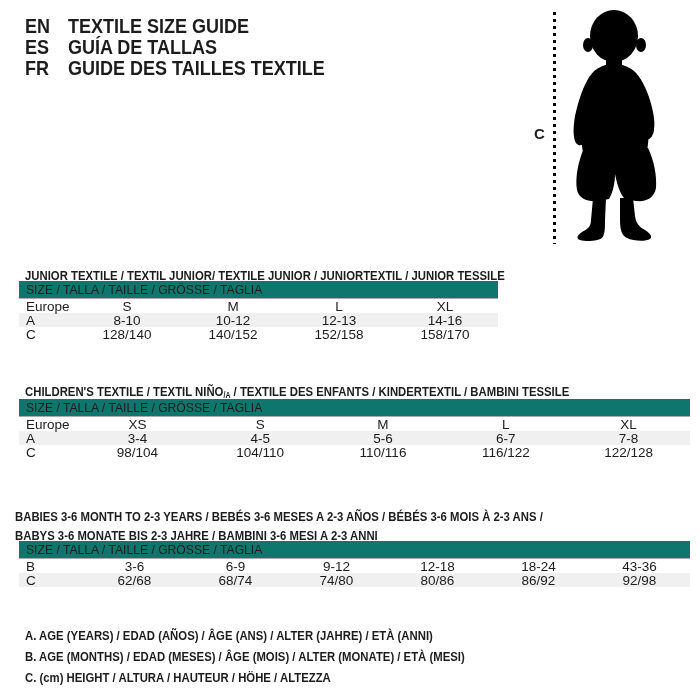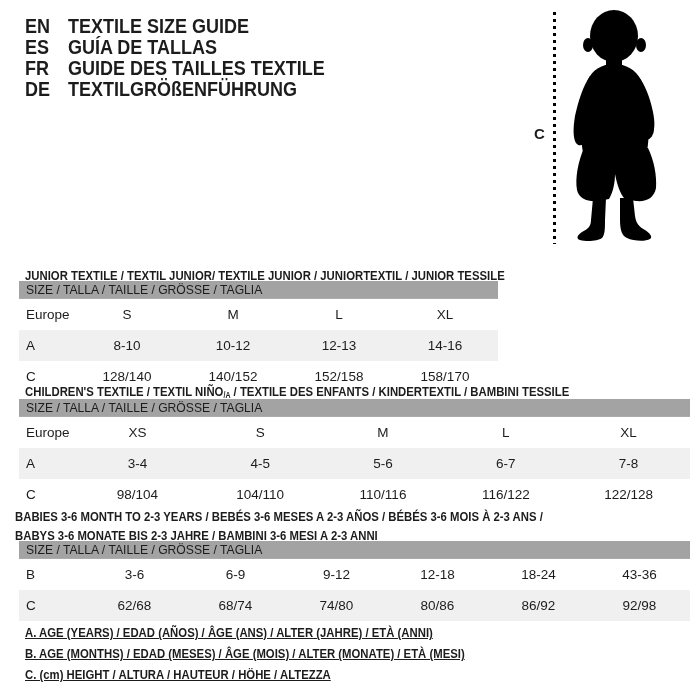--- a/index.html
+++ b/index.html
@@ -22,53 +22,49 @@
     background-image:repeating-linear-gradient(to bottom,#000 0 3px,transparent 3px 7px); }
   .measure-label { left:534px; top:125px; font-weight:700; font-size:15px; }
   .figure-svg { left:562px; top:8px; }
 
   
   .sec-title { font-weight:700; font-size:13.5px; white-space:nowrap;margin-top:16px; }
   .sub { font-size:0.62em; vertical-align:-0.28em; }
 
   
   .tbl { position:absolute; font-size:13.5px; }
-  .tbl-head { height:18px; background:#a3a3a3; border-bottom:1px solid #ababab;
+  .tbl-head { height:18px; background:#0f766e; border-bottom:1px solid #ababab;
               display:flex; align-items:center; padding-left:7px; }
-  .tr { height:31px; display:flex; align-items:center; }
+  .tr { height:14px; display:flex; align-items:center; }
   .tr.shade { background:#f0f0f0; }
   .tl { padding-left:7px; }
   .td { flex:1; text-align:center; }
   .tbl-junior   .tl { width:55px; }
   .tbl-children .tl { width:57px; }
   .tbl-babies   .tl { width:65px; }
 
   
   .footnotes { left:25px; top:622px; font-weight:700; font-size:13.5px; }
-  .footnote-line { height:21px; display:flex; align-items:center;text-decoration:underline; }
+  .footnote-line { height:21px; display:flex; align-items:flex-end; }
 </style>
 </head>
 <body>
 
 <div class="abs lang-list">
   <div class="lang-row">
     <span class="lang-code"><span class="cond2">EN</span></span>
     <span class="cond2">TEXTILE SIZE GUIDE</span>
   </div>
   <div class="lang-row">
     <span class="lang-code"><span class="cond2">ES</span></span>
     <span class="cond2">GUÍA DE TALLAS</span>
   </div>
   <div class="lang-row">
     <span class="lang-code"><span class="cond2">FR</span></span>
     <span class="cond2">GUIDE DES TAILLES TEXTILE</span>
-  </div>
-  <div class="lang-row">
-    <span class="lang-code"><span class="cond2">DE</span></span>
-    <span class="cond2">TEXTILGRÖßENFÜHRUNG</span>
   </div>
 </div>
 
 <div class="abs dotted-line"></div>
 <div class="abs measure-label">C</div>
 <svg class="abs figure-svg" width="108" height="236" viewBox="0 0 108 236" fill="#000000">
   <ellipse cx="52" cy="28" rx="24" ry="26"></ellipse>
   <ellipse cx="26" cy="37" rx="5" ry="7"></ellipse>
   <ellipse cx="79" cy="37" rx="5" ry="7"></ellipse>
   <rect x="44" y="50" width="16" height="12"></rect>

